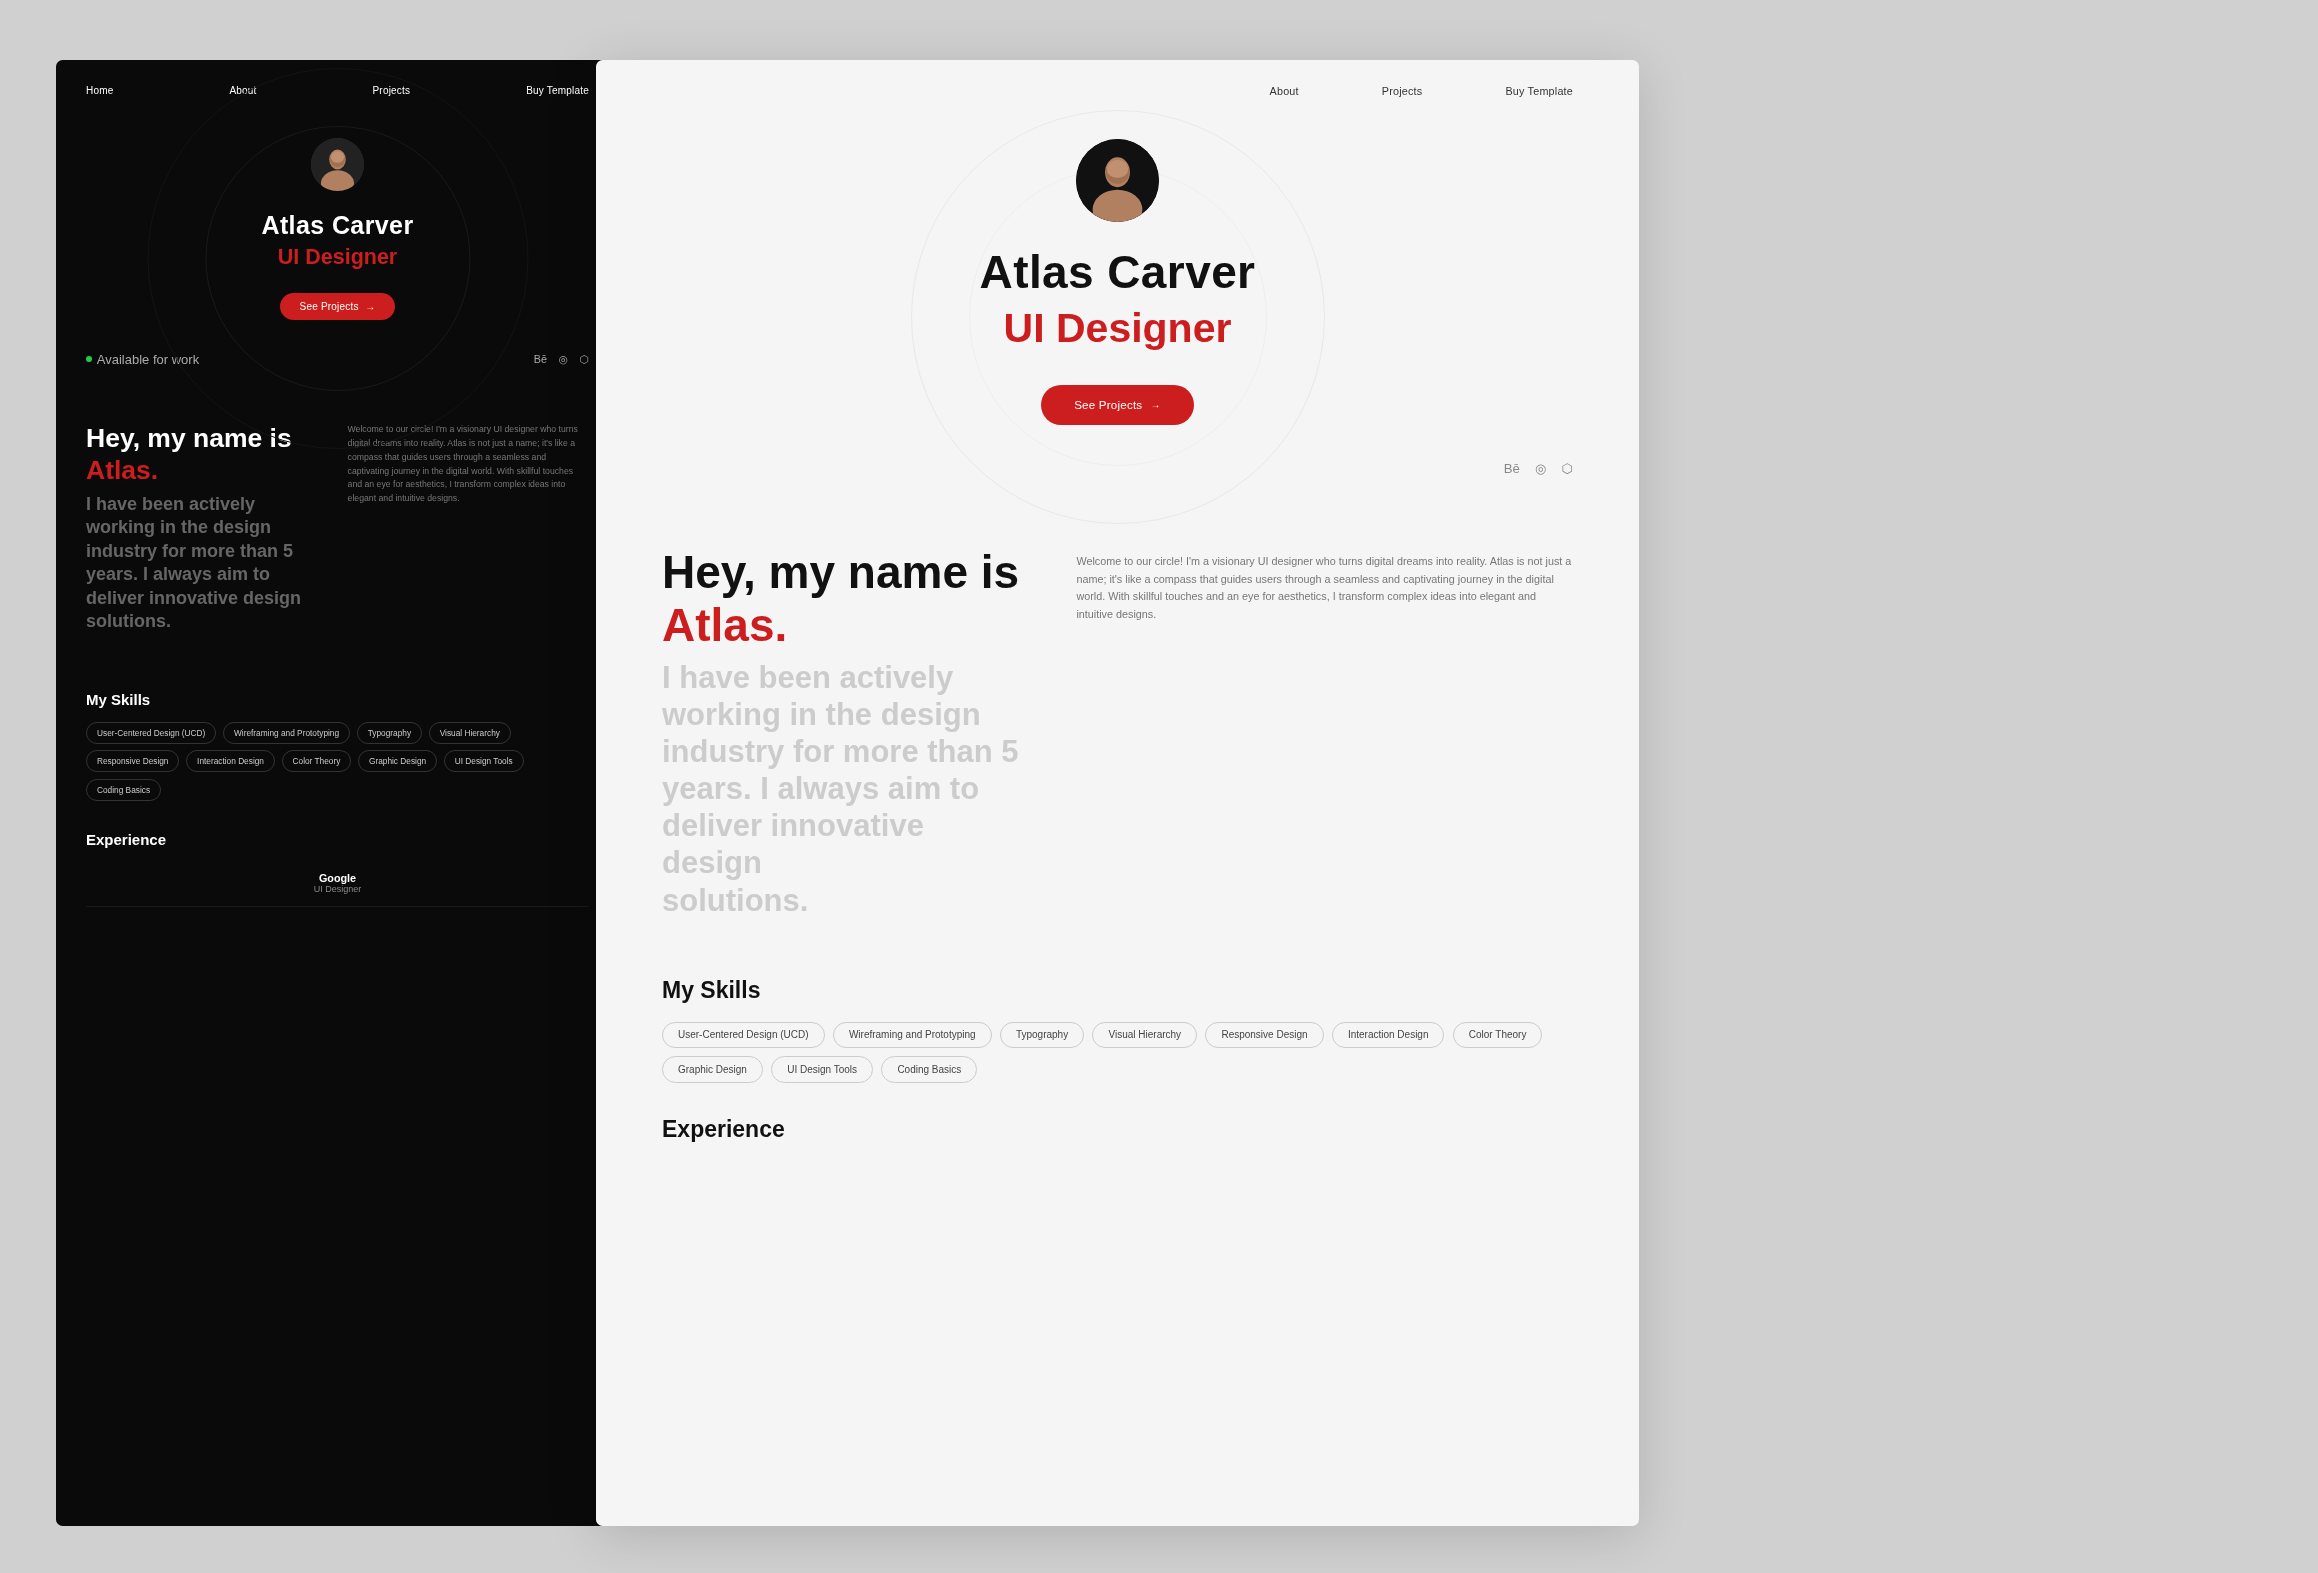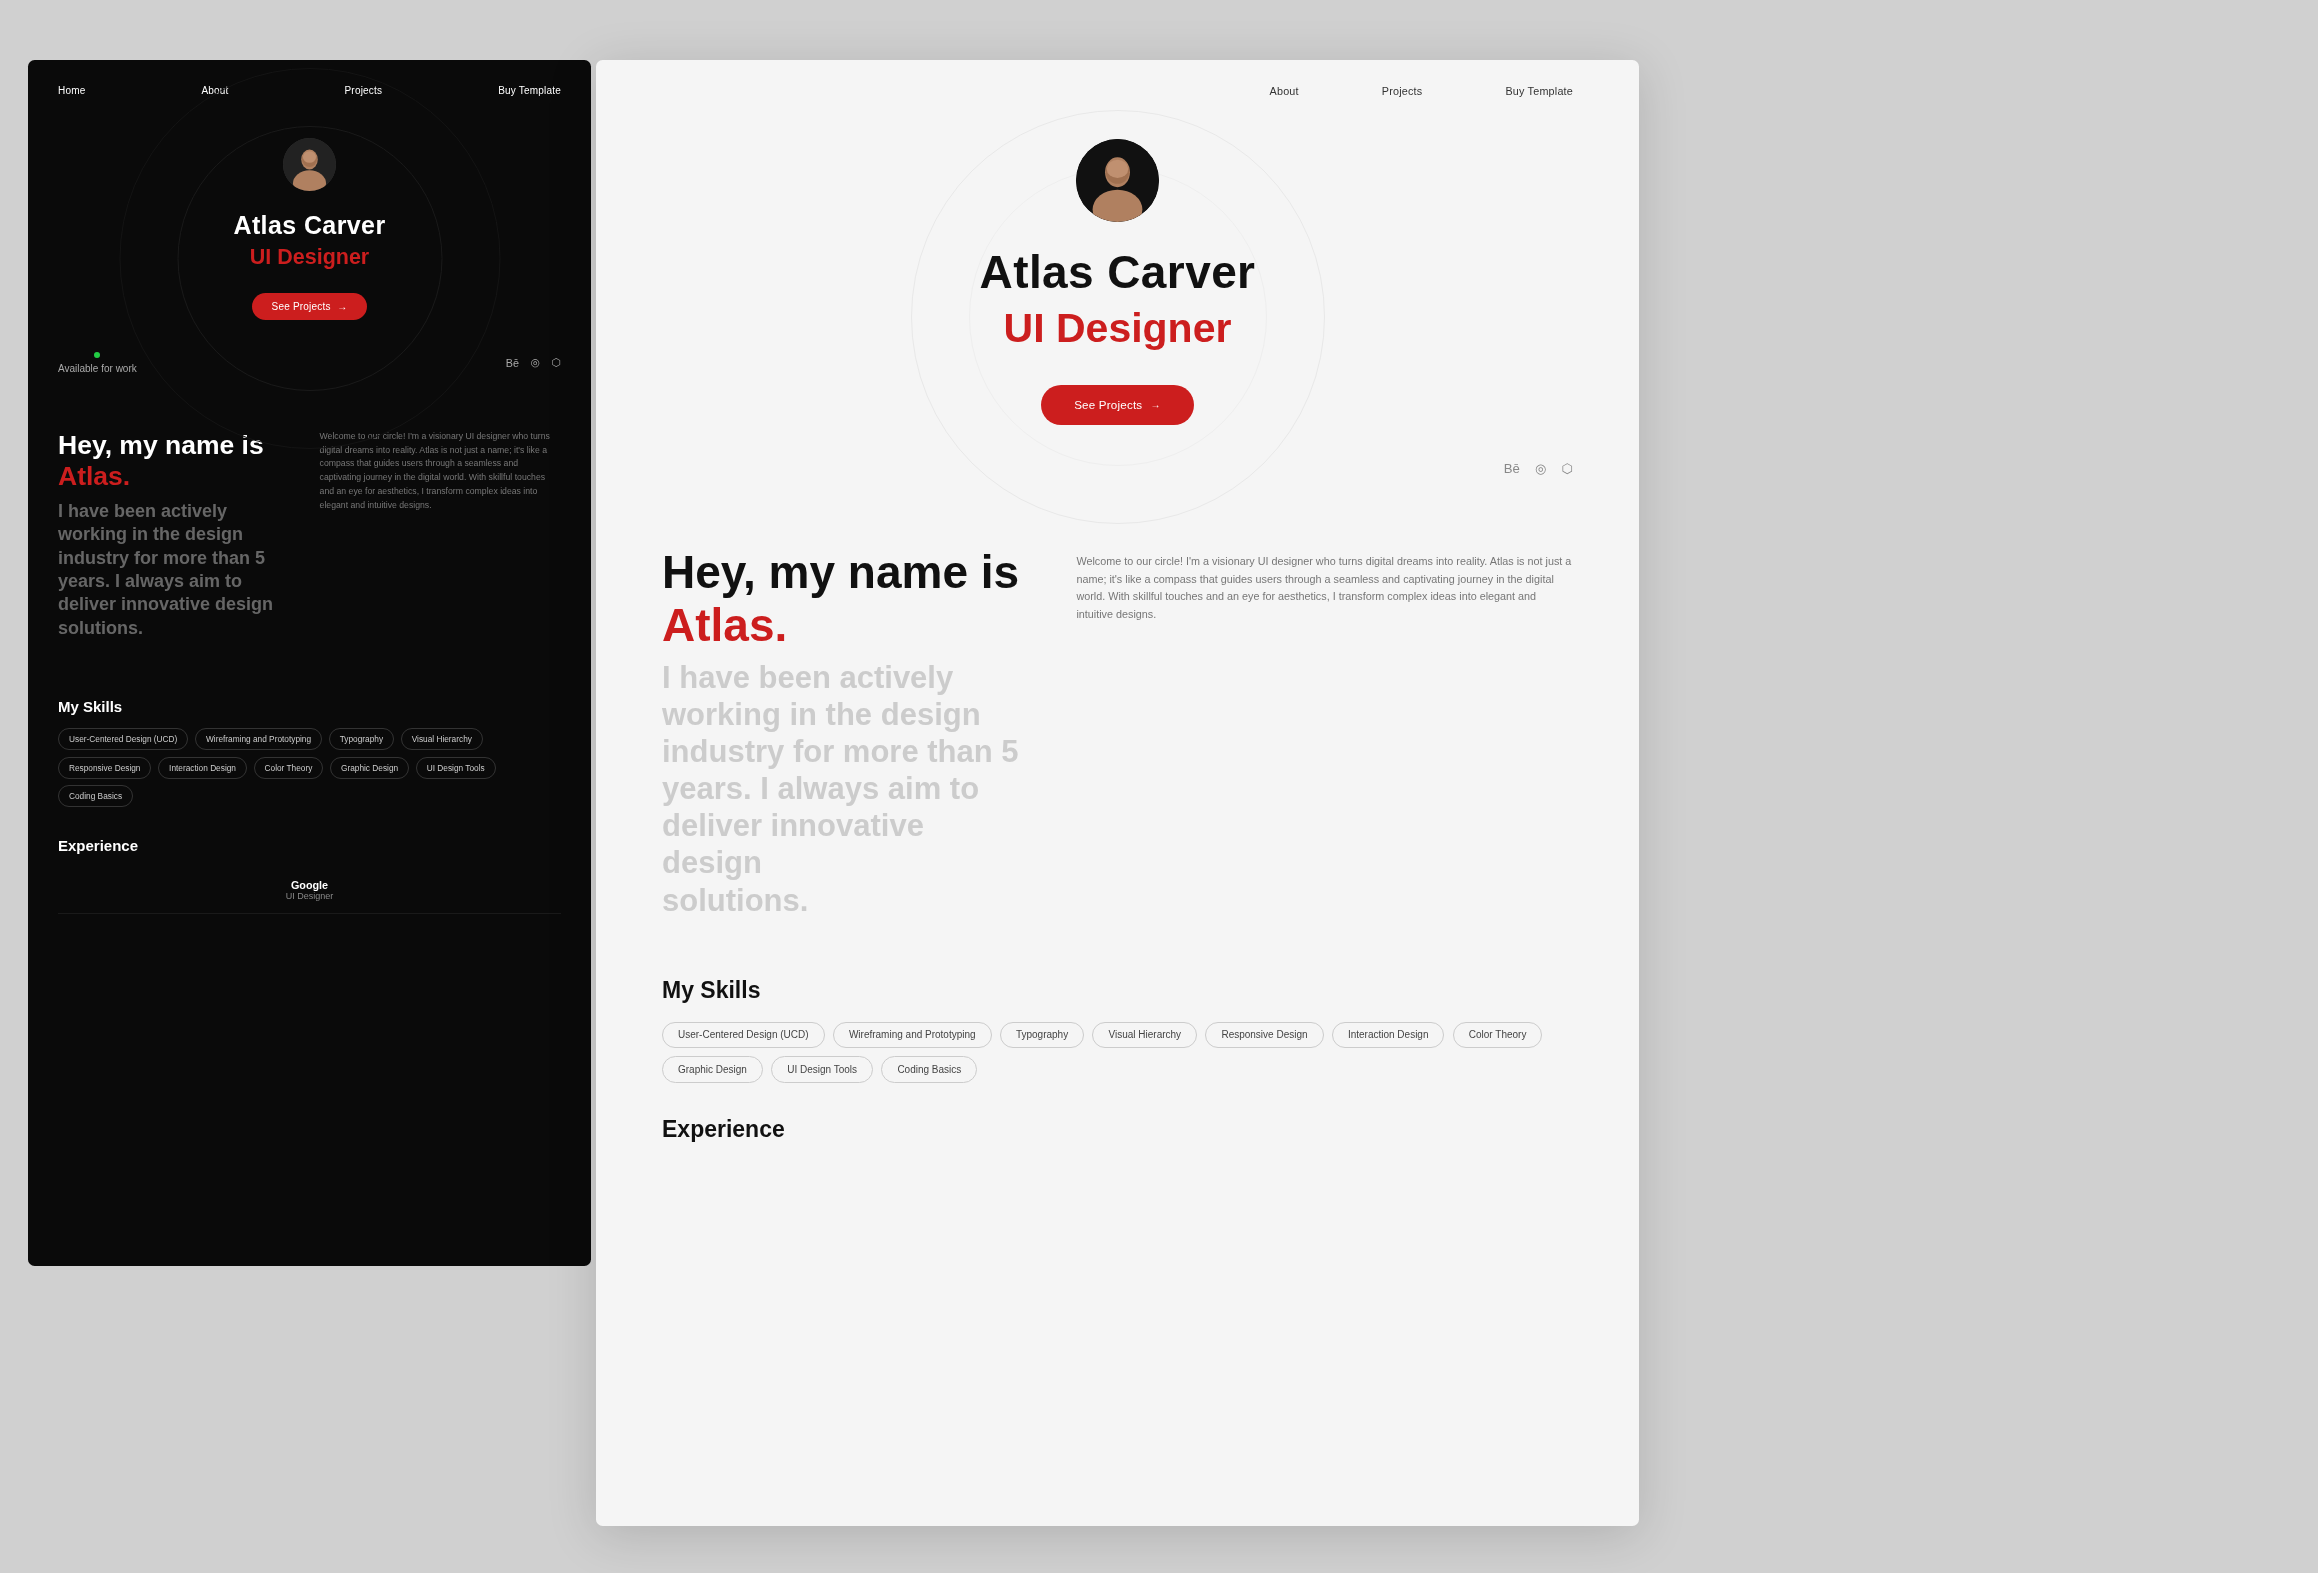--- a/index.html
+++ b/index.html
@@ -9,24 +9,24 @@
       width: 2319px;
       height: 1573px;
       font-family: 'Arial', 'Helvetica Neue', sans-serif;
       overflow: hidden;
       position: relative;
     }
 
     
     .dark-card {
       position: absolute;
-      left: 28px;
+      left: 56px;
       top: 60px;
       width: 563px;
-      height: 1206px;
+      height: 1466px;
       background: #0a0a0a;
       border-radius: 6.6px;
       overflow: hidden;
     }
 
     .dark-card .nav {
       display: flex;
       justify-content: space-between;
       padding: 25px 30px;
       align-items: center;
@@ -91,22 +91,21 @@
       align-items: center;
       padding: 15px 30px;
       margin-top: 16.6px;
     }
 
     .dark-card .available {
       display: flex;
       align-items: center;
       gap: 5px;
       color: #aaa;
-      font-size: 10px;
-      flex-direction: column;
+      font-size: 13px;
     }
 
     .dark-card .available .dot {
       width: 5.8px;
       height: 5.8px;
       background: #22cc44;
       border-radius: 50%;
     }
 
     .dark-card .social-icons {

